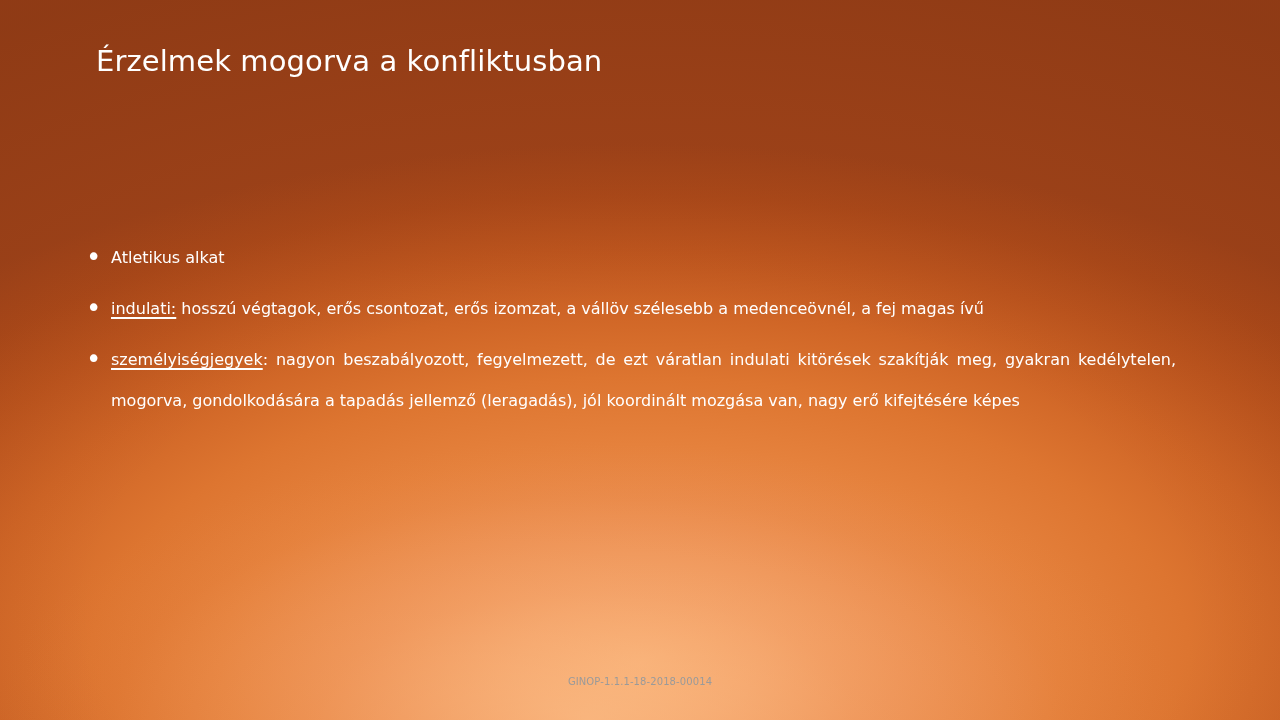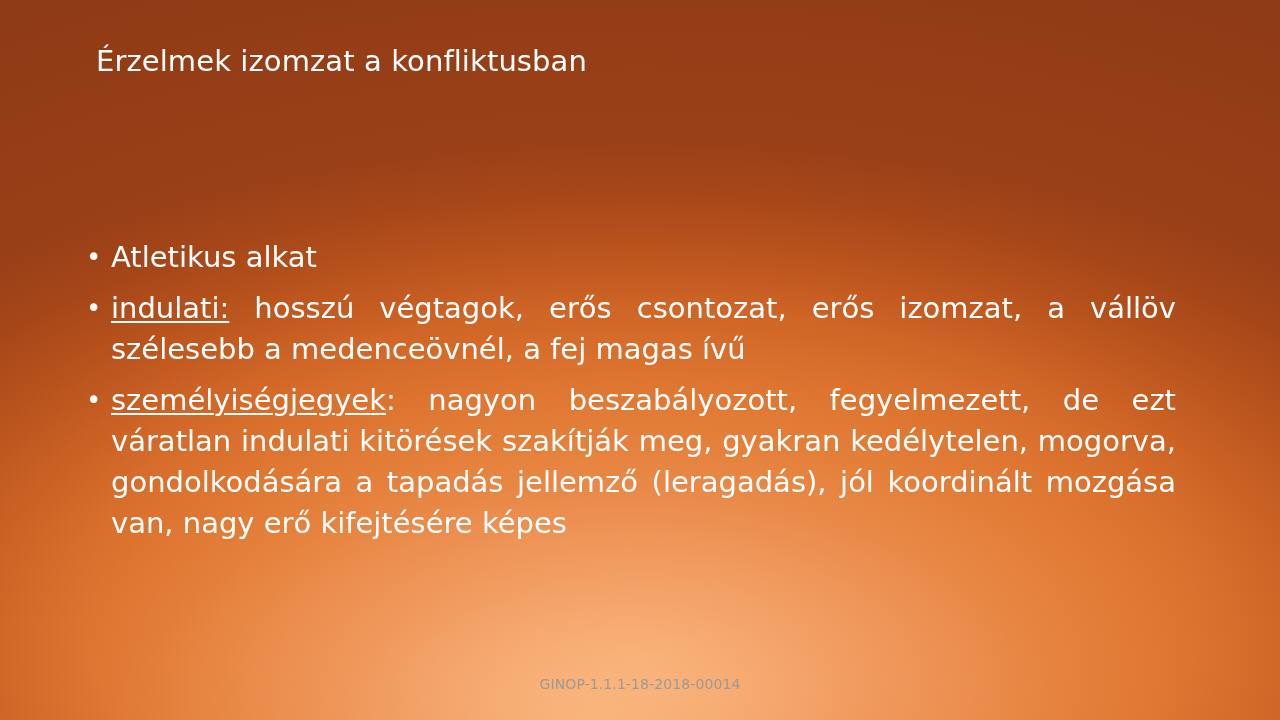--- a/index.html
+++ b/index.html
@@ -95,21 +95,21 @@
     text-align: left;
     padding-left: 6px;
     box-sizing: border-box;
     user-select: none;
   }
 
   .bullet-text {
     flex: 1 1 auto;
     color: #ffffff;
     font-family: "DejaVu Sans", sans-serif;
-    font-size: 29px;
+    font-size: 16px;
     font-weight: 400;
     line-height: 41px;
     text-align: justify;
     text-justify: inter-word;
     word-spacing: 0px;
   }
   .bullet-text.single {
     text-align: left;
   }
   .bullet-text .u {
@@ -118,35 +118,35 @@
     text-decoration-thickness: 1.5px;
   }
 
   #footer {
     position: absolute;
     left: 0;
     top: 676px;
     width: 1280px;
     text-align: center;
     font-family: "DejaVu Sans", sans-serif;
-    font-size: 14px;
+    font-size: 10px;
     color: #9a9a9a;
     letter-spacing: 0.1px;
   }
 </style>
 </head>
 <body>
 
 <div id="slide">
 
   <div id="slide-bg"></div>
   <div id="slide-bg-2"></div>
   <div id="slide-vignette"></div>
 
-  <div id="title">Érzelmek izomzat a konfliktusban</div>
+  <div id="title">Érzelmek mogorva a konfliktusban</div>
 
   <div id="body">
 
     <div class="bullet-row">
       <span class="bullet-mark">•</span>
       <span class="bullet-text single">
         <span class="lead"></span><span class="rest">Atletikus alkat</span>
       </span>
     </div>
 

